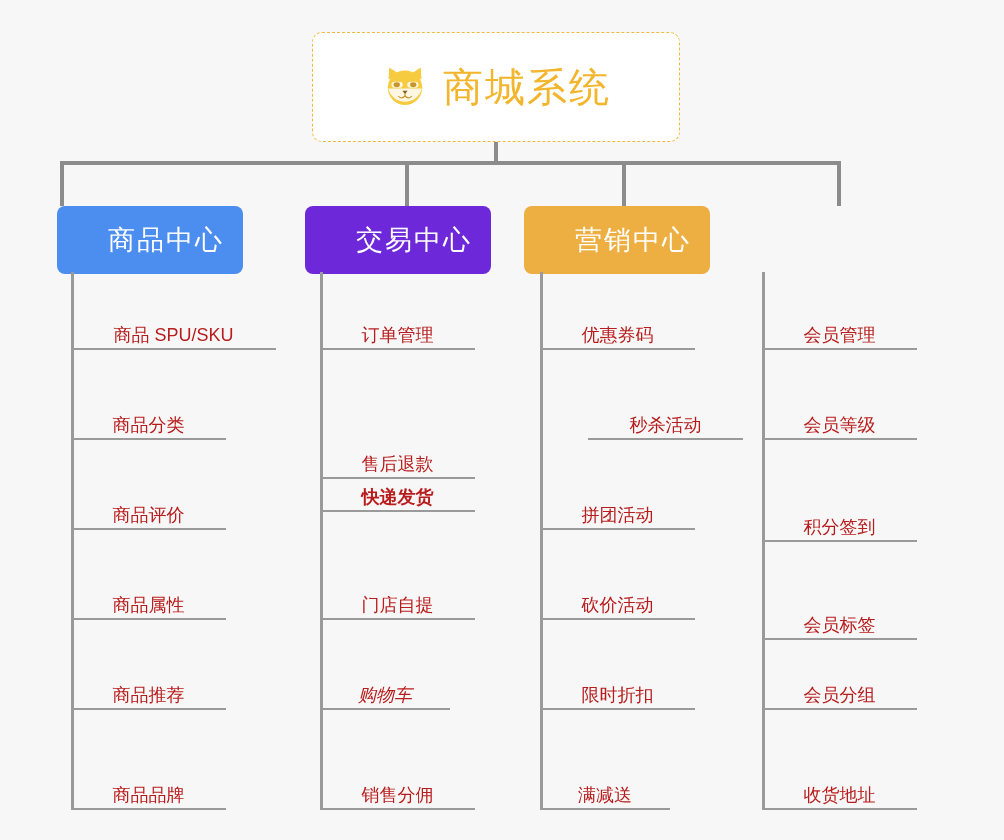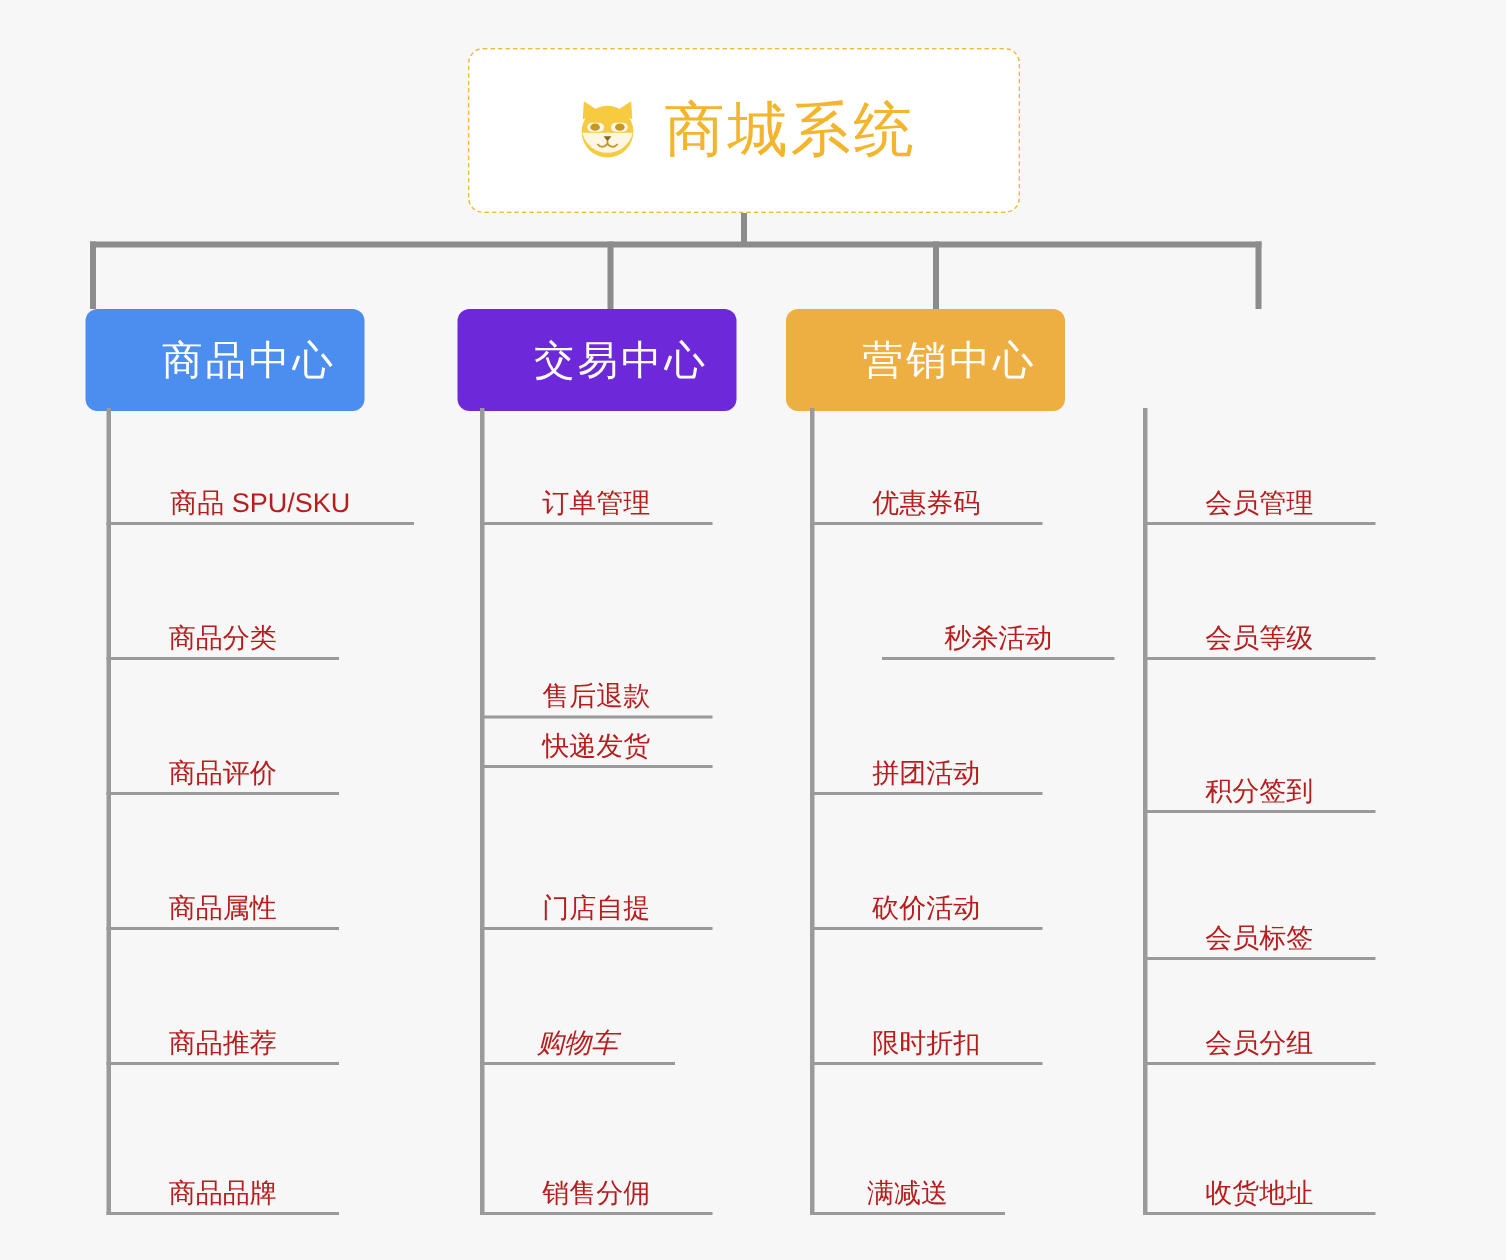--- a/index.html
+++ b/index.html
@@ -175,21 +175,21 @@
   </div>
 
   <div class="branch" style="left:320px; width:155px;">
     <div class="spine" style="height:538px;"></div>
     <div class="leaf" style="top:0px;   width:155px; height:78px;">
         <span class="leaf-label">订单管理</span>
       </div>
     <div class="leaf" style="top:78px;  width:155px; height:90px;margin-top:39px;">
         <span class="leaf-label">售后退款</span>
       </div>
-    <div class="leaf" style="top:168px; width:155px; height:72px;">
+    <div class="leaf" style="top:168px; width:155px; height:72px;font-weight:bold;">
         <span class="leaf-label">快递发货</span>
       </div>
     <div class="leaf" style="top:258px; width:155px; height:90px;">
         <span class="leaf-label">门店自提</span>
       </div>
     <div class="leaf" style="top:348px; width:130px; height:90px;font-style:italic;">
         <span class="leaf-label">购物车</span>
       </div>
     <div class="leaf" style="top:438px; width:155px; height:100px;">
         <span class="leaf-label">销售分佣</span>

